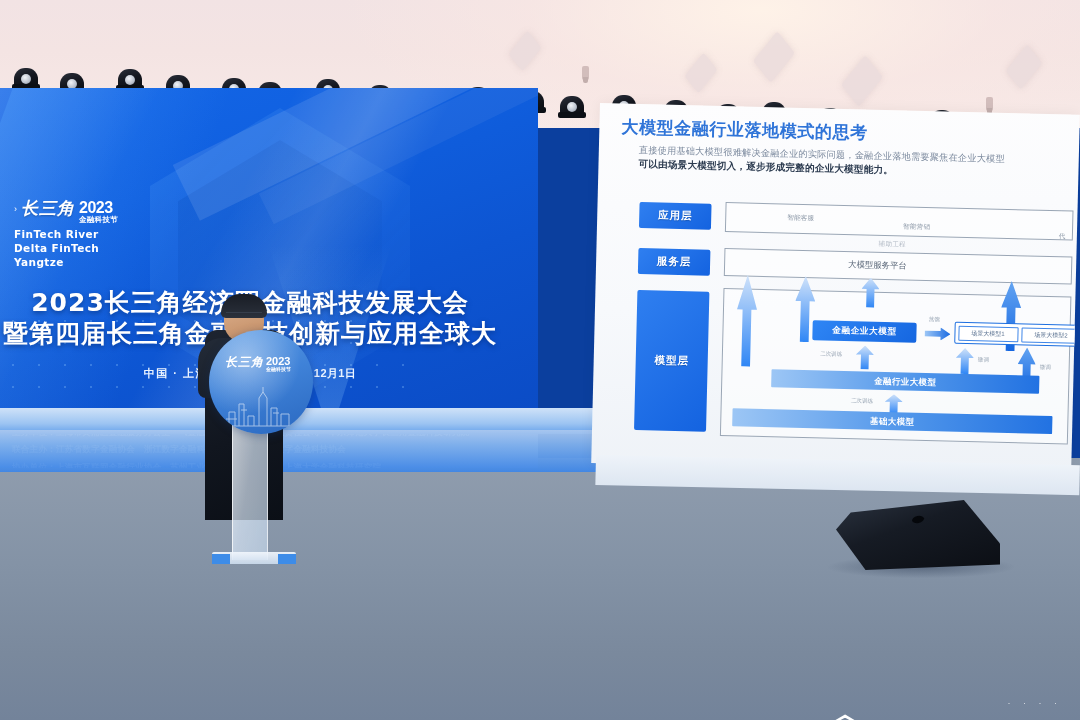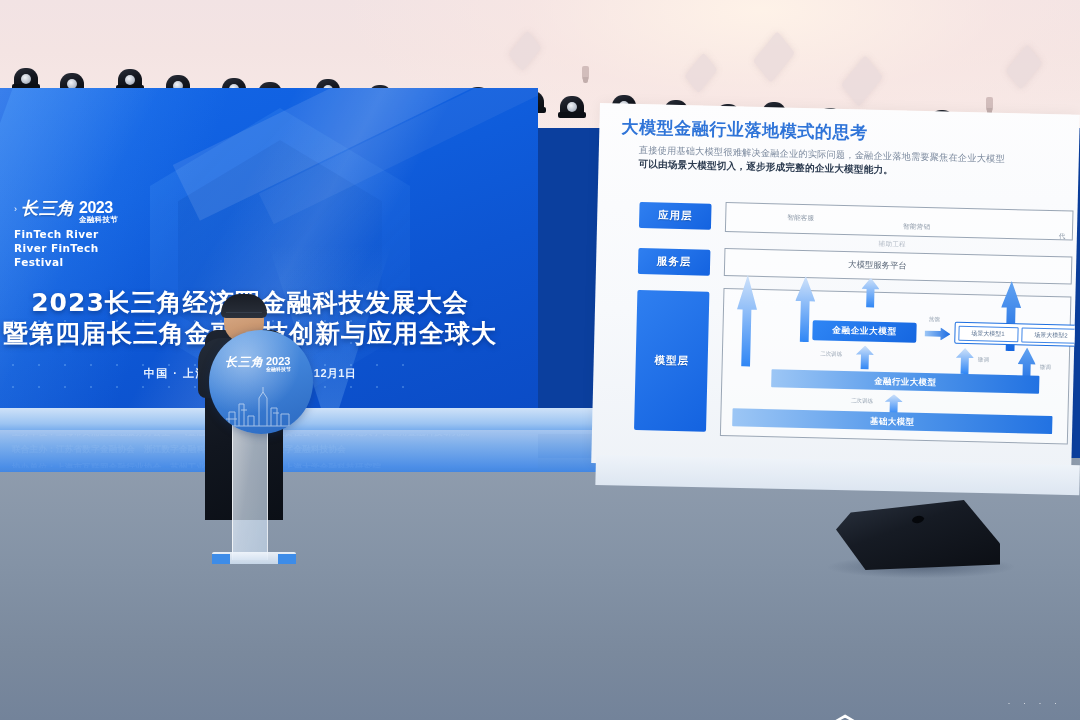--- a/index.html
+++ b/index.html
@@ -360,22 +360,22 @@
       <div class="fl-row1">
         <span class="fl-arrow">›</span>
         <span class="fl-cn">长三角</span>
         <span style="display:flex;flex-direction:column;align-items:flex-start;">
           <span class="fl-year">2023</span>
           <span class="fl-sub">金融科技节</span>
         </span>
       </div>
       <div class="fl-en">
         <div>FinTech River</div>
-        <div>River FinTech</div>
-        <div>Festival</div>
+        <div>Delta FinTech</div>
+        <div>Yangtze</div>
       </div>
     </div>
 
     <div class="title-wrap">
       <div class="title-l1">2023长三角经济圈金融科技发展大会</div>
       <div class="title-l2">暨第四届长三角金融科技创新与应用全球大赛</div>
     </div>
 
     <div class="meta-row">
       <span class="meta-place">中国 · 上海</span>

